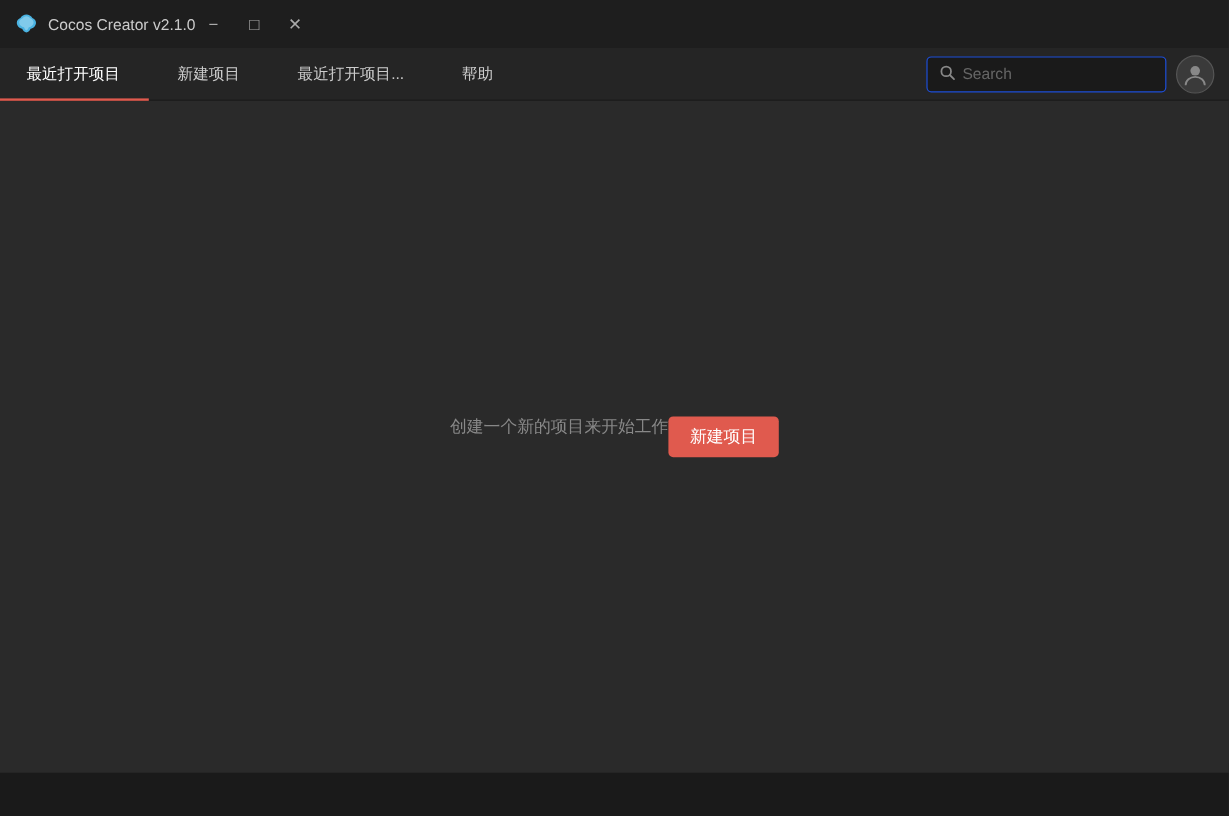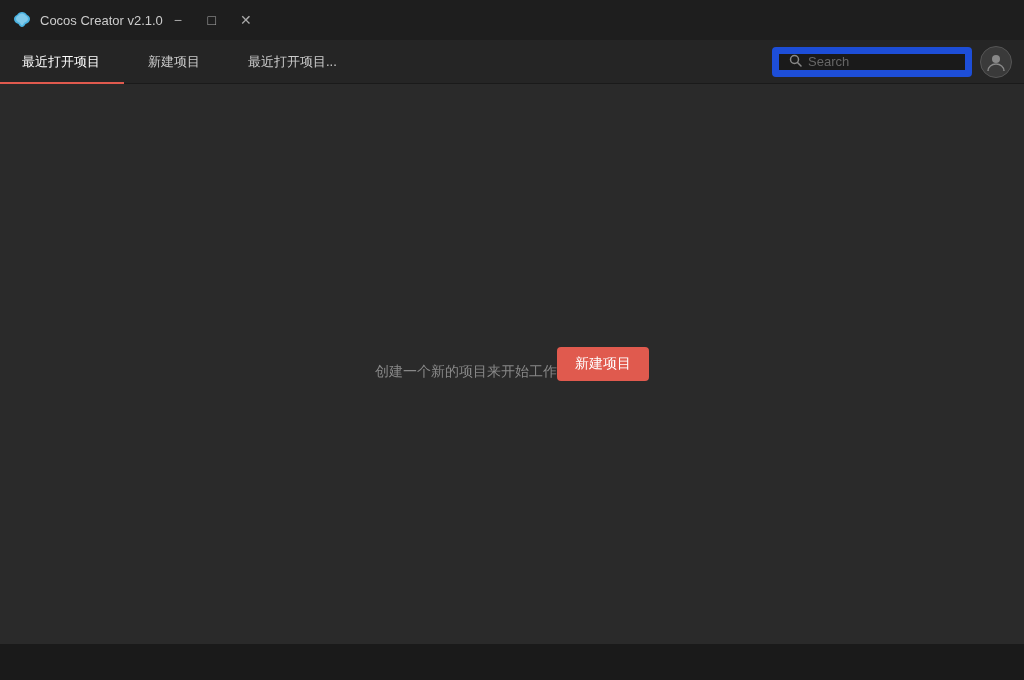--- a/index.html
+++ b/index.html
@@ -113,21 +113,21 @@
       display: flex;
       align-items: center;
       padding-right: 12px;
       gap: 8px;
     }
 
     .search-box {
       display: flex;
       align-items: center;
       background: #1a1a1a;
-      border: 7px solid #1d4ed8;
+      border: 1px solid #1d4ed8;
       border-radius: 4px;
       padding: 0 10px;
       width: 200px;
       height: 30px;
       gap: 6px;
     }
 
     .search-icon-svg {
       color: #888;
       font-size: 13px;
@@ -165,21 +165,21 @@
     .main-content {
       flex: 1;
       background: #2a2a2a;
       display: flex;
       align-items: center;
       justify-content: center;
     }
 
     .empty-state {
       display: flex;
-      align-items: flex-end;
+      align-items: flex-start;
     }
 
     .empty-text {
       color: #888888;
       font-size: 14px;
     }
 
     .new-project-btn {
       background: #e05a4e;
       color: #ffffff;
@@ -219,20 +219,23 @@
 <div class="nav-bar">
   <div class="nav-items">
     <div class="nav-item active">
       <span>最近打开项目</span>
     </div>
     <div class="nav-item">
       <span>新建项目</span>
     </div>
     <div class="nav-item">
       <span>最近打开项目...</span>
+    </div>
+    <div class="nav-item">
+      <span>帮助</span>
     </div>
   </div>
   <div class="nav-right">
     <div class="search-box">
       <span class="search-icon-svg">
         <svg width="13" height="13" viewBox="0 0 13 13" fill="none">
           <circle cx="5.5" cy="5.5" r="4" stroke="#888" stroke-width="1.5"></circle>
           <line x1="8.5" y1="8.5" x2="12" y2="12" stroke="#888" stroke-width="1.5" stroke-linecap="round"></line>
         </svg>
       </span>

